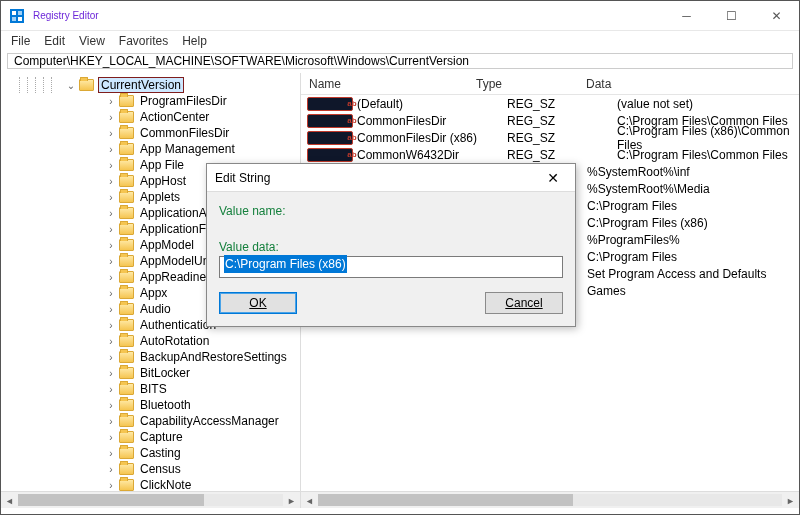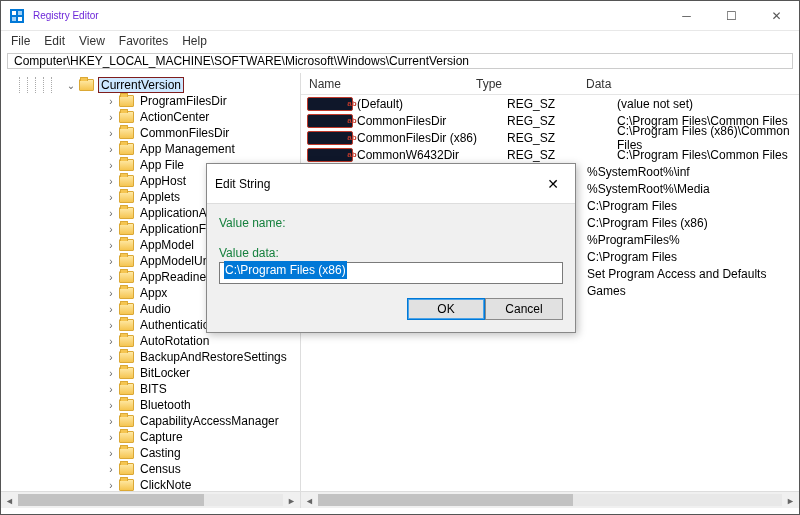--- a/index.html
+++ b/index.html
@@ -28,30 +28,30 @@
 .columns { display:flex; border-bottom:1px solid #e5e5e5; height:22px; align-items:center; color:#333; }
 .col-name { width:175px; padding-left:8px;} .col-type{width:110px;} .col-data{flex:1;}
 .val-row { display:flex; height:17px; align-items:center; }
 .val-row .icon { width:16px; height:14px; margin:0 4px 0 6px; border:1px solid #c0392b; background:#0f172a; display:flex; align-items:center; justify-content:center; color:#c0392b; font-size:8px; font-weight:bold; border-radius:2px;padding-left:44px;}
 .val-row .n { width:150px; } .val-row .t{width:110px;} .val-row .d{flex:1;}
 .hscroll { position:absolute; bottom:0; left:0; right:0; height:17px; background:#f0f0f0; border-top:1px solid #ddd; display:flex; align-items:center; }
 .hscroll .track{flex:1; height:12px; background:#e8e8e8; margin:0 17px; position:relative;}
 .hscroll .thumb{position:absolute; left:0; top:0; height:100%; background:#c2c2c2;}
 .hscroll .arrow{width:17px;height:17px;display:flex;align-items:center;justify-content:center;position:absolute;top:0;color:#666;font-size:9px;}
 .dialog { position:absolute; left:205px; top:162px; width:370px; background:#f0f0f0; border:1px solid #888; box-shadow: 2px 2px 8px rgba(0,0,0,0.25); }
-.dialog .dlg-title { height:40px; background:#fff; display:flex; align-items:center; padding:0 8px; border-bottom:1px solid #ddd;}
+.dialog .dlg-title { height:28px; background:#fff; display:flex; align-items:center; padding:0 8px; border-bottom:1px solid #ddd;}
 .dialog .dlg-title .t { flex:1; }
 .dialog .close { width:28px; display:flex; justify-content:center; font-size:14px; }
 .dlg-body { padding: 8px 12px 12px 12px; }
 .dlg-label { margin: 4px 0 2px 0; color:#15803d; }
 .dlg-input { width:100%; height:22px; border:1px solid #7a7a7a; padding:0 4px; background:#fff; font-size:12px; }
 .dlg-input.readonly { background:#fff; color:#222; }
 .dlg-input.sel { color:#fff; }
 .dlg-input.sel span { background:#0078d7; padding:2px 1px;}
-.dlg-buttons { display:flex; justify-content:flex-end; gap:0; margin-top:14px;}
+.dlg-buttons { display:flex; justify-content:space-between; gap:0; margin-top:14px;text-decoration:underline;}
 .dlg-btn { width:78px; height:22px; border:1px solid #8a8a8a; background:#e1e1e1; font-size:12px; }
 .dlg-btn.primary { border:1px solid #0078d7; box-shadow: inset 0 0 0 1px #4aa3e8; }
 </style>
 </head>
 <body>
 
 <div class="titlebar">
   <svg class="app-icon" viewBox="0 0 16 16">
       <rect x="1" y="1" width="14" height="14" fill="#0078d7"></rect>
       <rect x="3" y="3" width="4" height="4" fill="#fff"></rect>
@@ -316,20 +316,20 @@
   </div>
 </div>
 
 <div class="dialog">
   <div class="dlg-title">
     <div class="t">Edit String</div>
     <div class="close">✕</div>
   </div>
   <div class="dlg-body">
     <div class="dlg-label">Value name:</div>
-    <div class="dlg-label" style="margin-top:16px">Value data:</div>
+    <div class="dlg-label" style="margin-top:22px">Value data:</div>
     <div class="dlg-input sel"><span>C:\Program Files (x86)</span></div>
     <div class="dlg-buttons">
       <button class="dlg-btn primary">OK</button>
       <button class="dlg-btn">Cancel</button>
     </div>
   </div>
 </div>
 
 </body></html>

